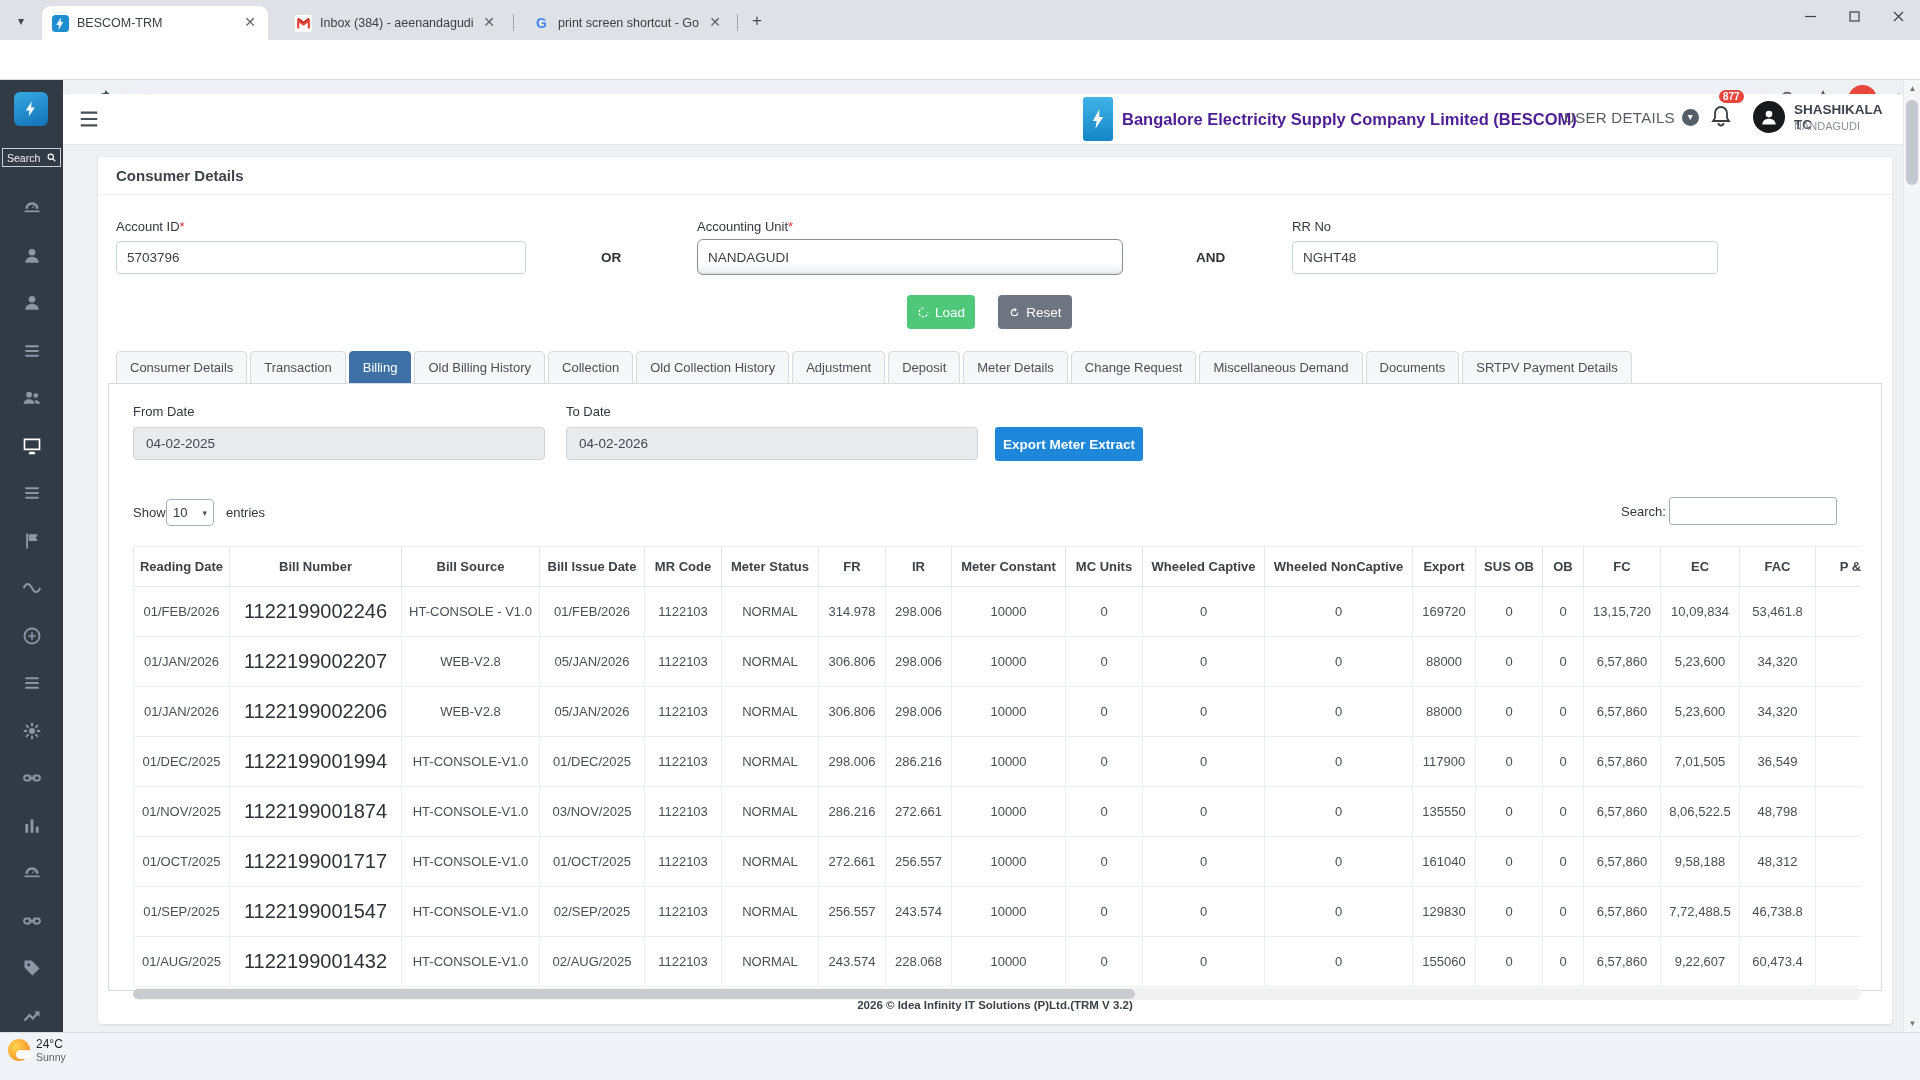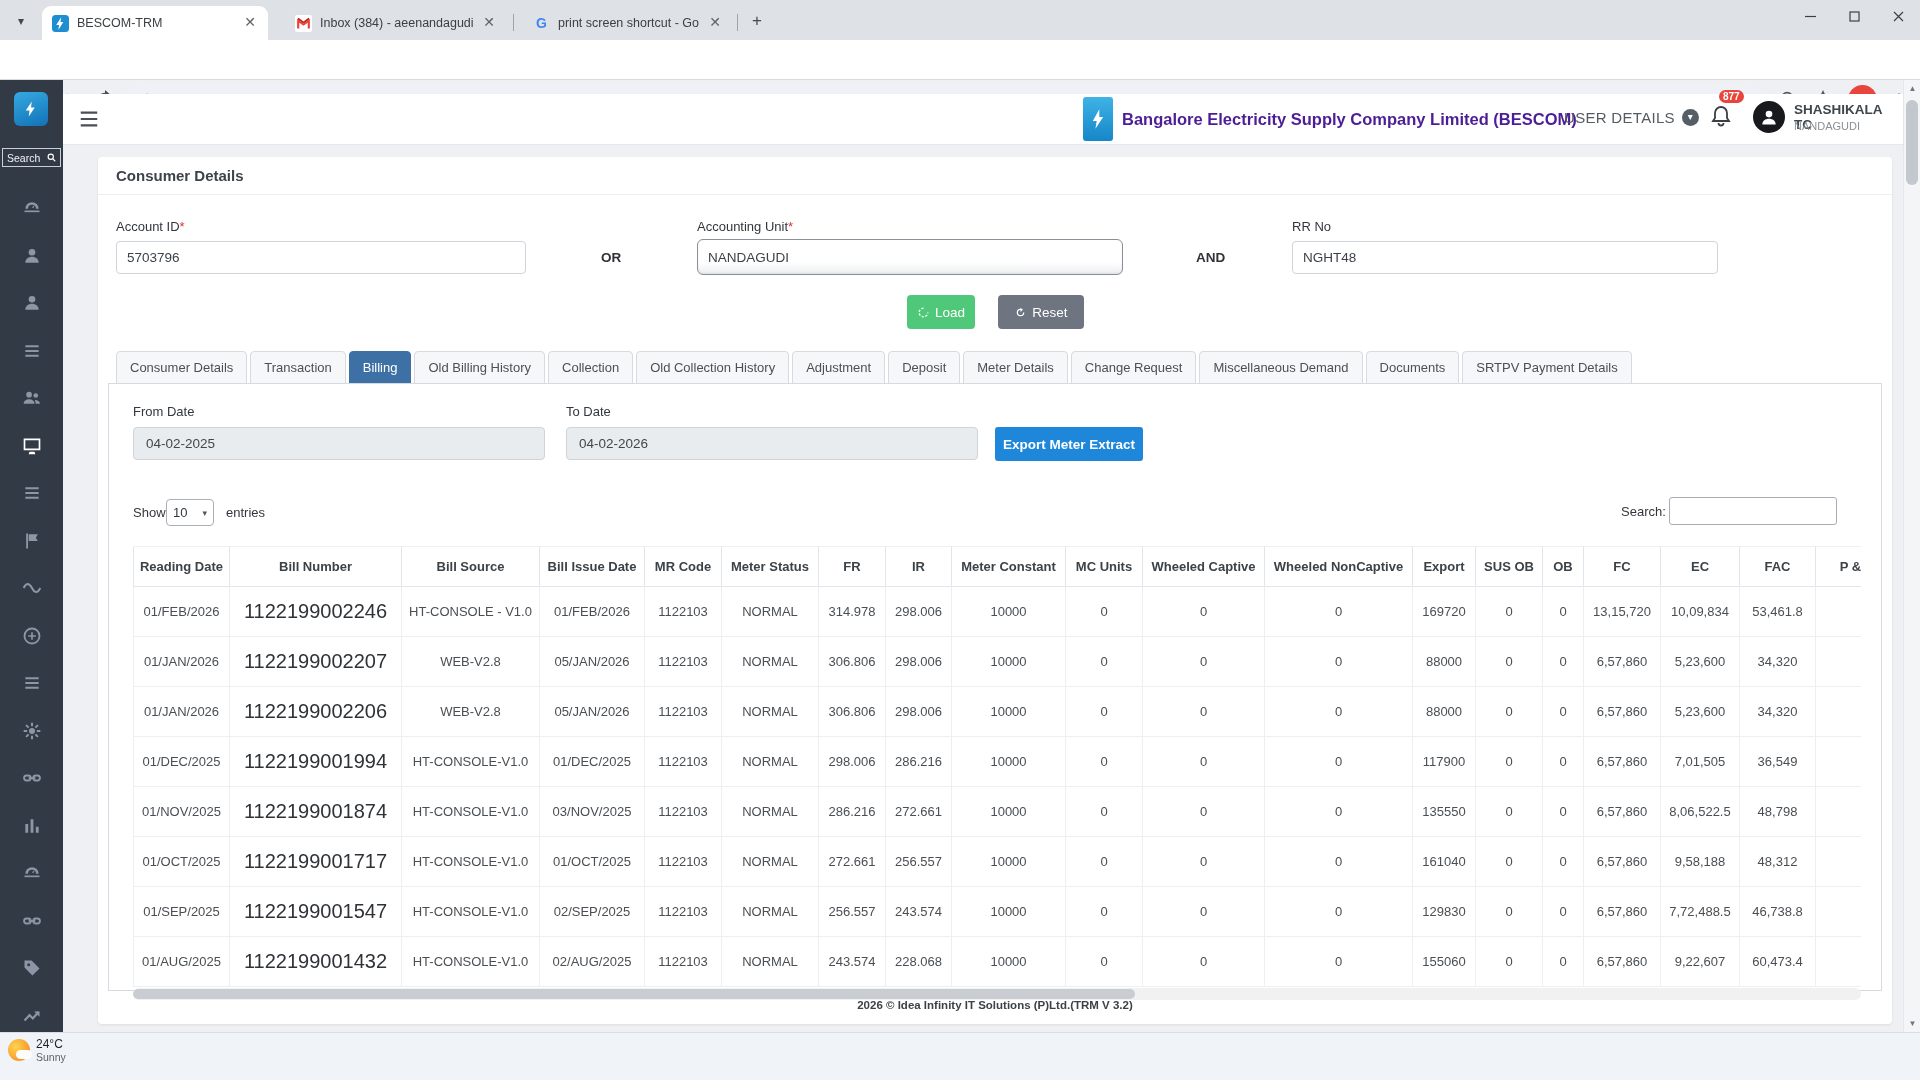--- a/index.html
+++ b/index.html
@@ -382,21 +382,21 @@
 
     <div class="flabel" style="left:1194px;top:62px;">RR No</div>
     <input class="finput" style="left: 1194px; top: 84px; width: 426px;" value="NGHT48">
 
     <button class="btn" id="btn-load" style="left:809px;top:138px;width:68px;">
       <svg viewBox="0 0 24 24">
           <path d="M12 4a8 8 0 1 0 8 8" fill="none" stroke="#fff" stroke-width="2.6" stroke-dasharray="4 3"></path>
         </svg>
       <span>Load</span>
     </button>
-    <button class="btn" id="btn-reset" style="left:900px;top:138px;width:86px;">
+    <button class="btn" id="btn-reset" style="left:900px;top:138px;width:74px;">
       <svg viewBox="0 0 24 24">
           <path d="M12 5a7 7 0 1 0 7 7h-2.3A4.7 4.7 0 1 1 12 7.3V11l4.5-4L12 3z" fill="#fff"></path>
         </svg>
       <span>Reset</span>
     </button>
 
     <div id="tabnav">
         <div class="apptab">Consumer Details</div>
         <div class="apptab">Transaction</div>
         <div class="apptab active">Billing</div>

